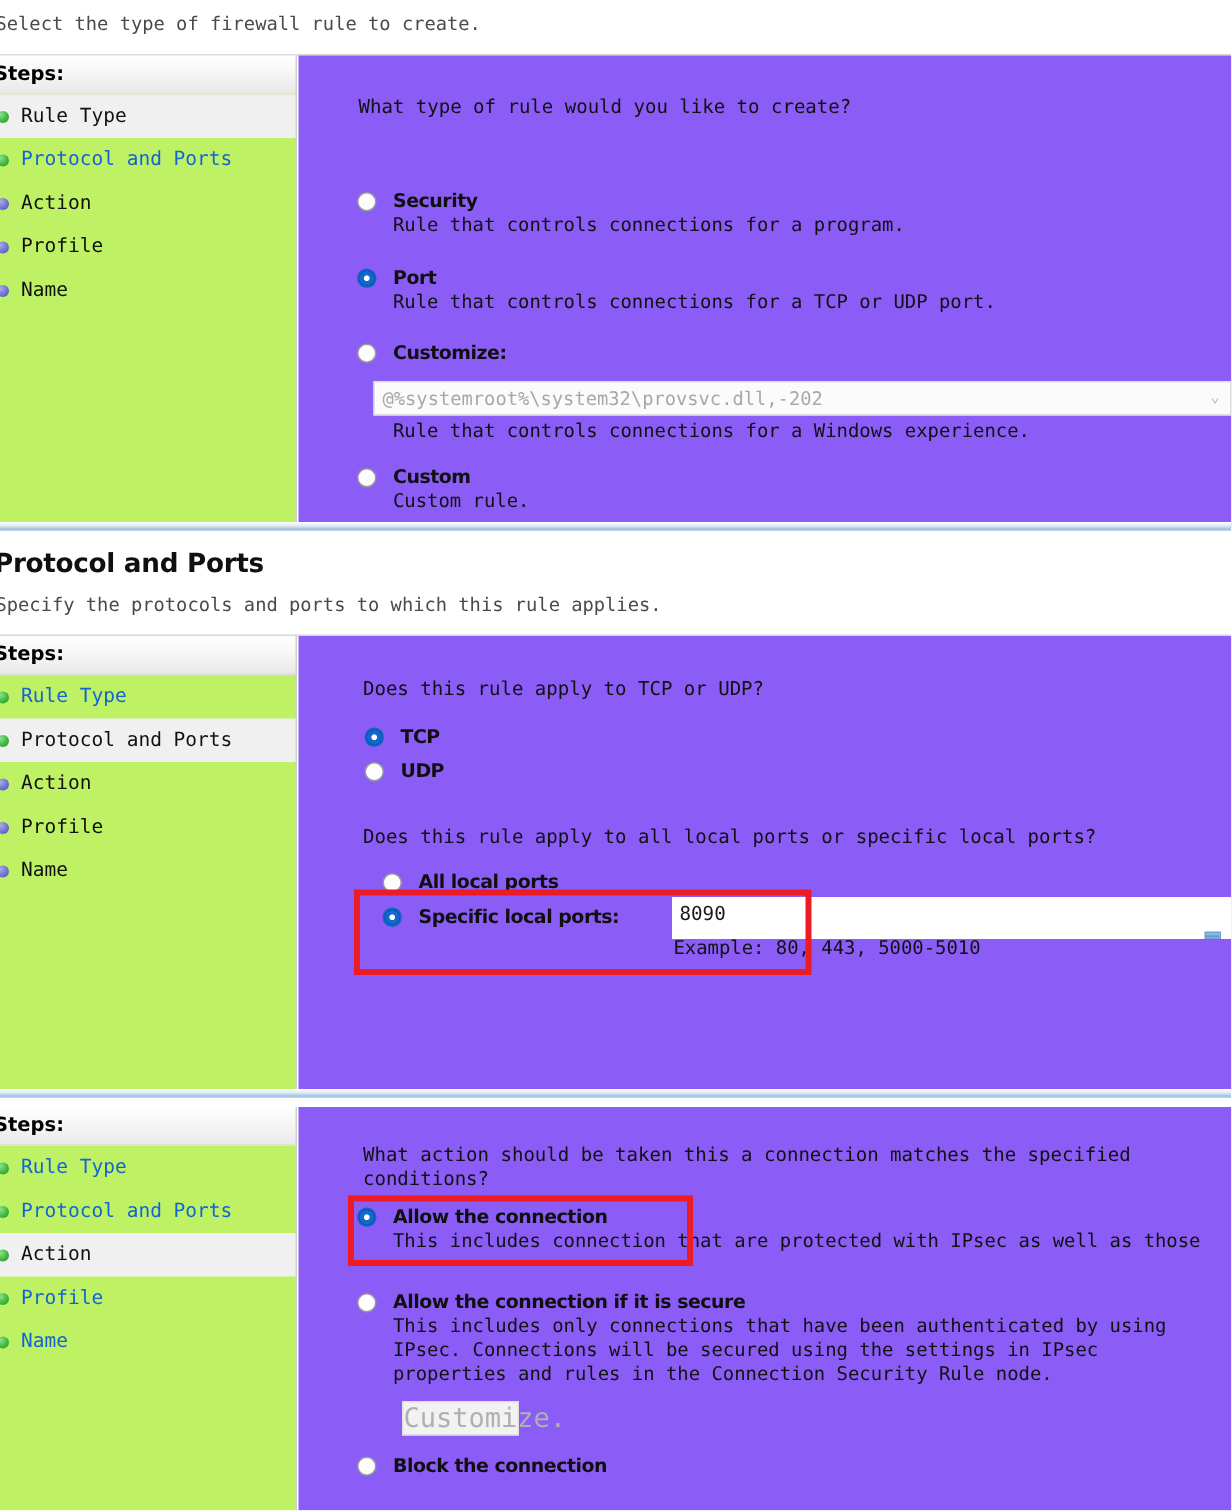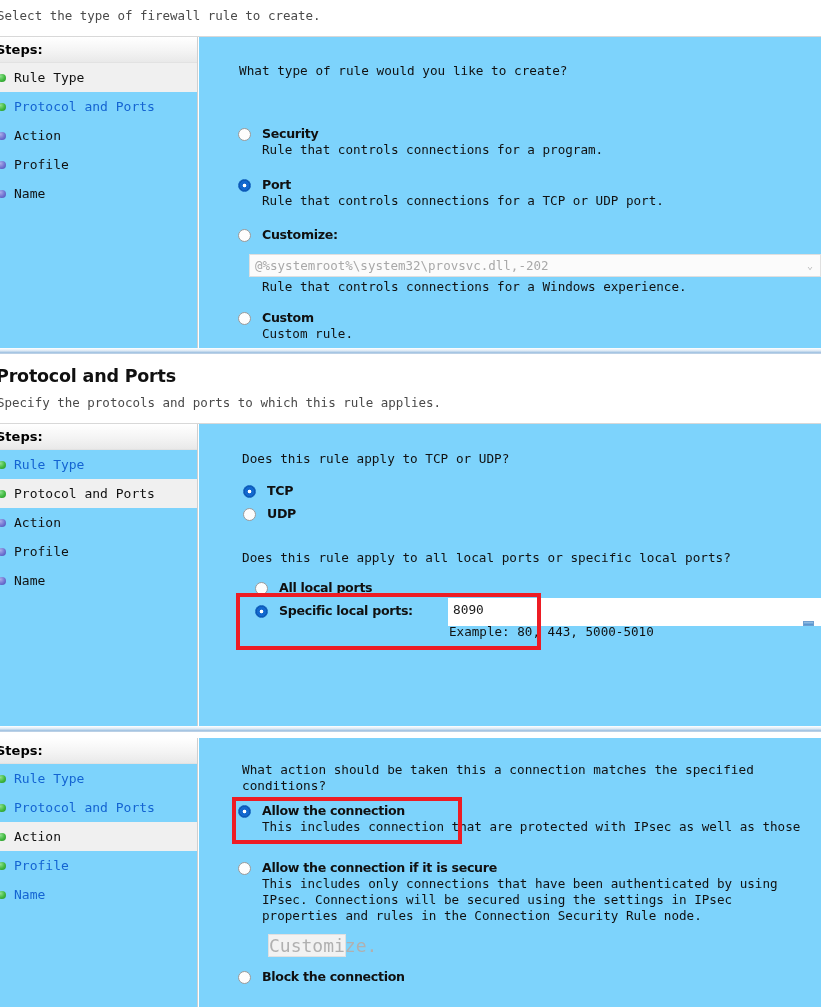--- a/index.html
+++ b/index.html
@@ -28,21 +28,21 @@
   }
   .head-rule {
     position: absolute; left: 0; width: 821px; height: 1px; background: #d8d8d8;
   }
 
   .panel-body { position: absolute; left: 0; width: 821px; }
 
   
   .steps-col {
     position: absolute; left: 0; top: 0; width: 198px; height: 100%;
-    background: #7dd3fc; border-right: 1px solid #cfcfcf;
+    background: #bef264; border-right: 1px solid #cfcfcf;
   }
   .steps-header {
     height: 26px; line-height: 26px;
     font-family: "DejaVu Sans", "Liberation Sans", sans-serif;
     font-weight: bold; font-size: 13px; color: #000;
     padding-left: 0px; margin-left: -4px;
     background: linear-gradient(to bottom, #ffffff 0%, #f4f4f4 55%, #e9e9e9 100%);
     border-bottom: 1px solid #e2e2e2;
   }
   .step-row {
@@ -56,21 +56,21 @@
     width: 8px; height: 8px; border-radius: 50%;
   }
   .step-bullet.done { background: radial-gradient(circle at 32% 30%, #8ce08c 0%, #3fb83f 55%, #2a8f2a 100%); }
   .step-bullet.todo { background: radial-gradient(circle at 32% 30%, #a9abe8 0%, #6f72d0 55%, #4a4db5 100%); }
   .step-label.link { color: #1464d2; }
   .step-label.plain { color: #111111; }
 
   
   .content-col {
     position: absolute; top: 0; right: 0; bottom: 0; left: 199px;
-    background: #7dd3fc;
+    background: #8b5cf6;
     padding-left: 44px;
   }
   .q-text { font-size: 12.7px; color: #111; line-height: 16px; white-space: pre-line; }
 
   .opt { position: relative; }
   .radio {
     position: absolute; left: 0; top: 2px;
     width: 13px; height: 13px; border-radius: 50%;
     border: 1px solid #9a9a9a; background: #fdfdfd;
   }

